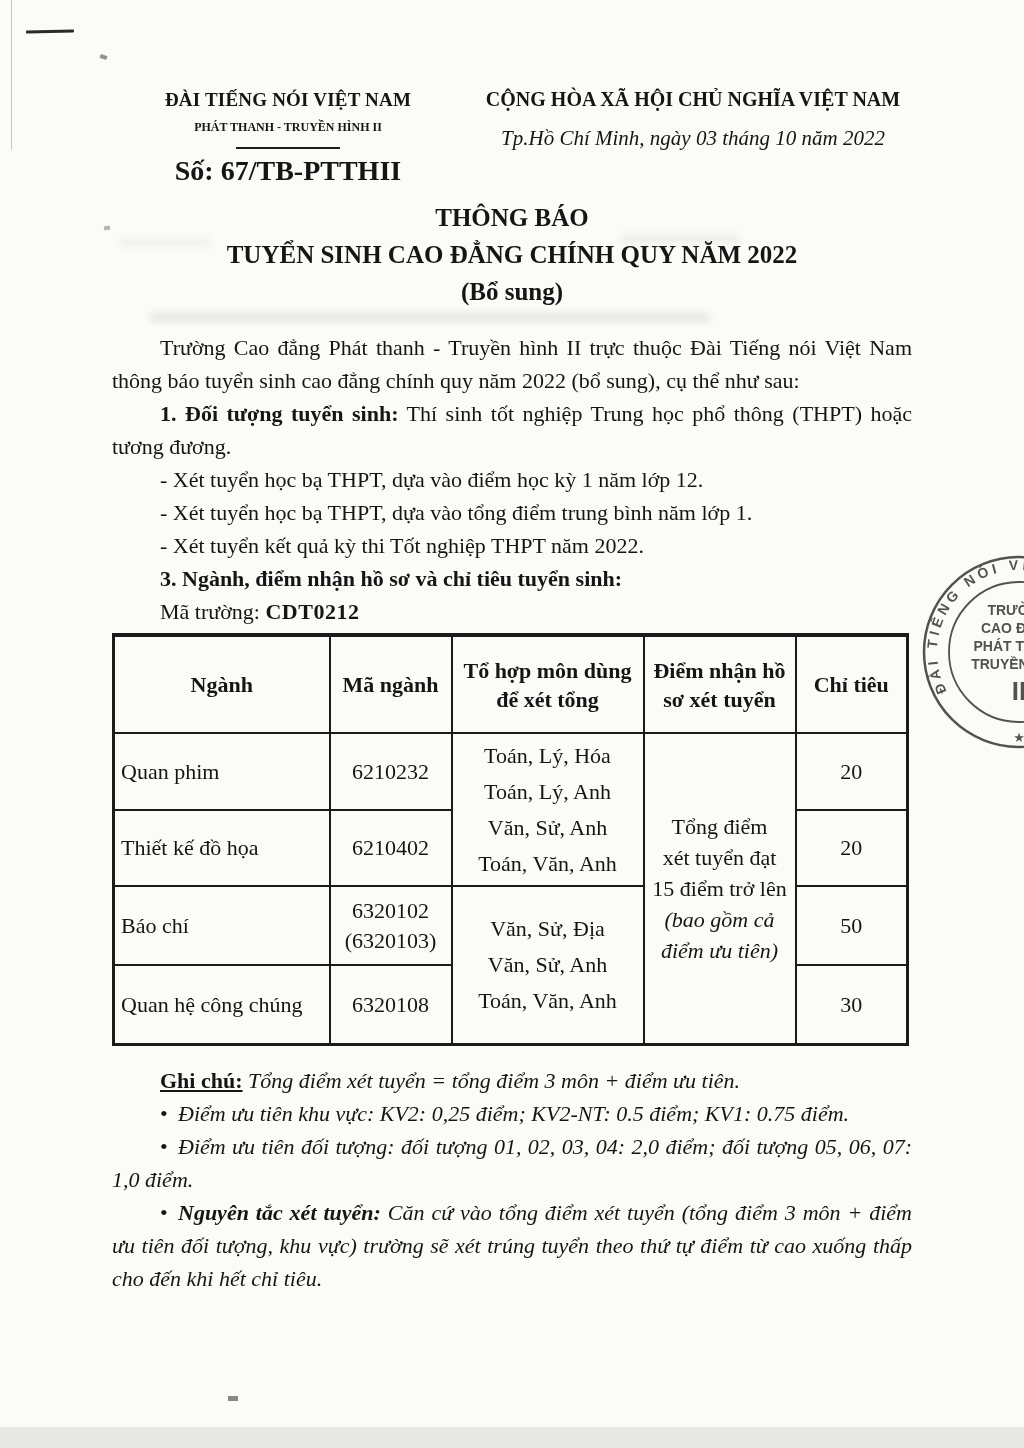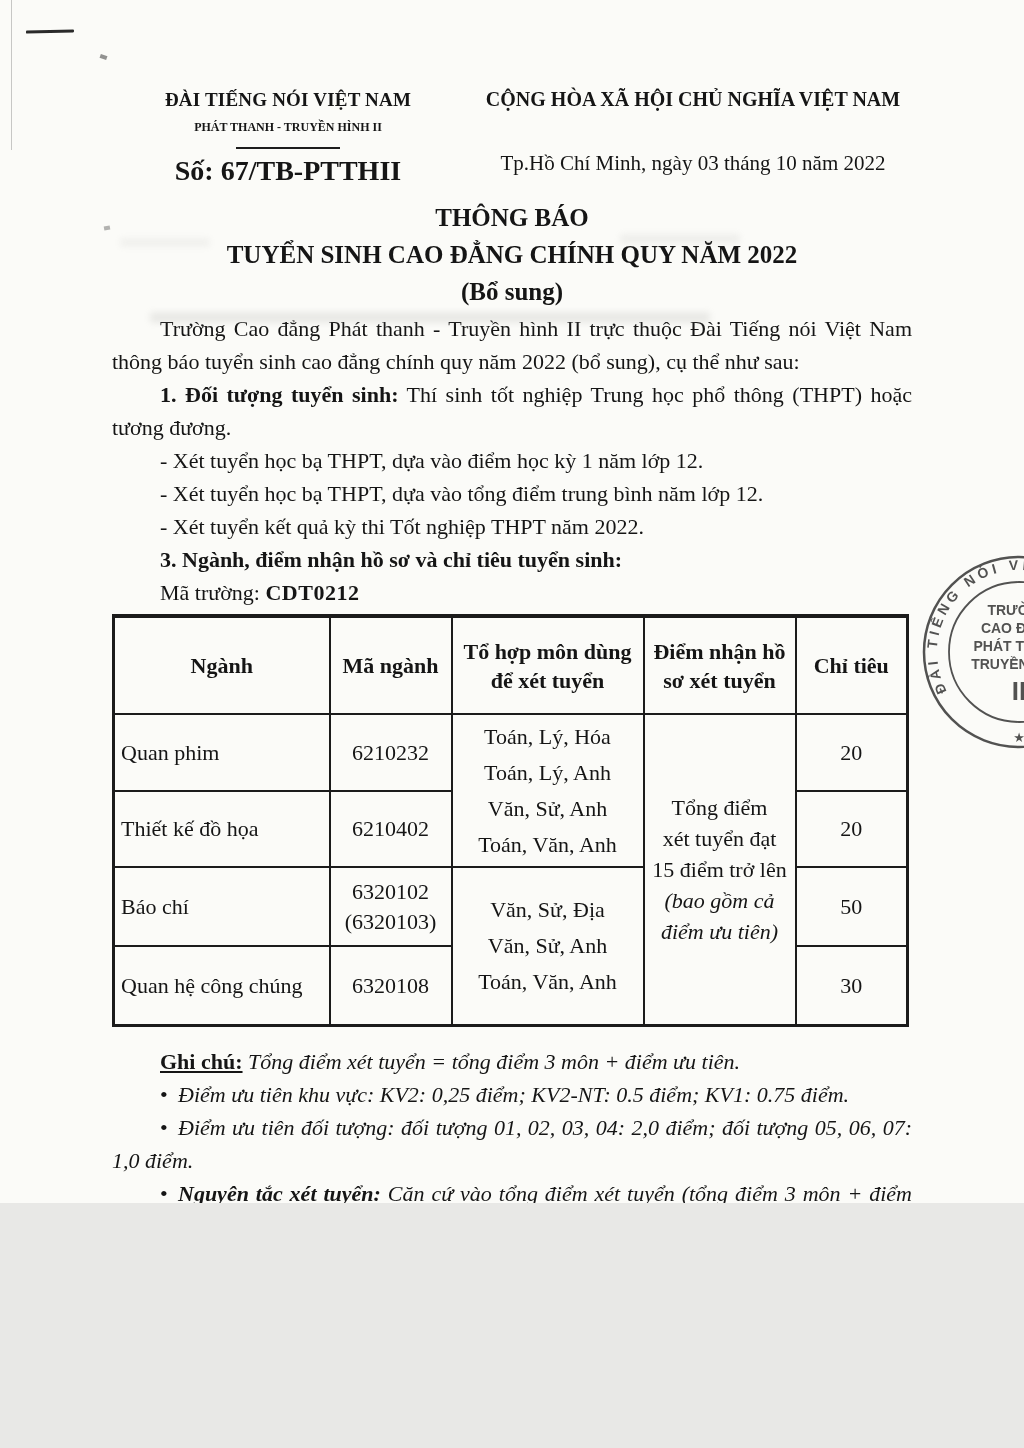--- a/index.html
+++ b/index.html
@@ -1,45 +1,45 @@
 <!DOCTYPE html>
 <html><head>
 <meta charset="utf-8">
 <style>
   html,body{margin:0;padding:0;background:#e8e8e6;}
   .page{
-    position:relative; width:1024px; height:1203px; margin:0 auto;
+    position:relative; width:1024px; height:1427px; margin:0 auto;
     background:#fbfbf8; overflow:hidden;
     font-family:"Liberation Serif","DejaVu Serif",serif; color:#151515;
     -webkit-font-smoothing:antialiased;
   }
   .content{padding:86px 112px 0 112px;}
 
   
   .header{display:flex; align-items:flex-start;}
   .header-left{width:352px; text-align:center; flex:none;}
   .hl-line1{font-size:19px; font-weight:bold; letter-spacing:.2px; line-height:27px;}
   .hl-line2{font-size:20px; font-weight:bold; line-height:28px;}
   .hl-line3{font-size:12px; font-weight:bold; line-height:28px;}
   .hl-rule{width:104px; height:0; border-top:2px solid #1d1d1d; margin:6px auto 8px auto;}
   .doc-number{font-size:28px; font-weight:bold; line-height:28px;}
   .header-right{flex:1; text-align:center; padding-left:10px;}
   .hr-line1{font-size:20px; font-weight:bold; line-height:27px; white-space:nowrap;}
   .hr-line2{display:inline-block; font-size:21px; font-weight:bold; line-height:27px;
             border-bottom:2px solid #161616; padding:0 10px 3px 10px; margin-top:2px;}
-  .hr-date{font-size:21px; margin-top:38px; white-space:nowrap;}
+  .hr-date{font-size:21px; font-style:italic; margin-top:13px; white-space:nowrap;}
 
   
   .title-block{text-align:center; margin-top:14px;}
   .title-line{font-size:25px; font-weight:bold; line-height:37px;}
 
   
   .para{font-size:22px; line-height:33px; text-align:justify; margin:0;}
   .indent{text-indent:48px;}
-  .mt6{margin-top:2px;}
+  .mt6{margin-top:21px;}
   b.sec{font-weight:bold;}
   .it{font-style:italic;}
   .school-code-line{font-size:22px; line-height:33px; text-indent:48px;}
   .school-code-line b{letter-spacing:.5px;}
 
   
   table.majors{border-collapse:collapse; margin-top:5px; table-layout:fixed;
                width:794px; border:3px solid #1b1b1b; border-top-width:4px;}
   table.majors th, table.majors td{border:2px solid #1b1b1b; font-size:22px; padding:2px 6px;}
   table.majors th{font-weight:bold; text-align:center; height:91px; line-height:29px;}
@@ -107,39 +107,39 @@
       <div class="title-line">THÔNG BÁO</div>
       <div class="title-line">TUYỂN SINH CAO ĐẲNG CHÍNH QUY NĂM 2022</div>
       <div class="title-line">(Bổ sung)</div>
     </div>
 
     <p class="para indent mt6">Trường Cao đẳng Phát thanh - Truyền hình II trực thuộc Đài Tiếng nói Việt Nam thông báo tuyển sinh cao đẳng chính quy năm 2022 (bổ sung), cụ thể như sau:</p>
 
     <p class="para indent"><b class="sec">1. Đối tượng tuyển sinh:</b><span> Thí sinh tốt nghiệp Trung học phổ thông (THPT) hoặc tương đương.</span></p>
 
     <p class="para indent">- Xét tuyển học bạ THPT, dựa vào điểm học kỳ 1 năm lớp 12.</p>
-    <p class="para indent">- Xét tuyển học bạ THPT, dựa vào tổng điểm trung bình năm lớp 12.</p>
+    <p class="para indent">- Xét tuyển học bạ THPT, dựa vào tổng điểm trung bình năm lớp 1.</p>
     <p class="para indent">- Xét tuyển kết quả kỳ thi Tốt nghiệp THPT năm 2022.</p>
 
     <p class="para indent"><b class="sec">3. Ngành, điểm nhận hồ sơ và chỉ tiêu tuyển sinh:</b></p>
     <div class="school-code-line"><span>Mã trường: </span><b>CDT0212</b></div>
 
     <table class="majors">
       <colgroup>
         <col style="width:216px">
           <col style="width:122px">
           <col style="width:192px">
           <col style="width:152px">
           <col style="width:112px">
       </colgroup>
       <tbody>
           <tr>
         <th>Ngành</th>
         <th>Mã ngành</th>
-        <th>Tổ hợp môn dùng để xét tuyển</th>
+        <th>Tổ hợp môn dùng để xét tổng</th>
         <th>Điểm nhận hồ sơ xét tuyển</th>
         <th>Chỉ tiêu</th>
       </tr>
       <tr class="r1">
         <td class="cell-name">Quan phim</td>
         <td class="cell-center">6210232</td>
         <td class="cell-center" rowspan="2">
           <div class="combo-line">Toán, Lý, Hóa</div>
           <div class="combo-line">Toán, Lý, Anh</div>
           <div class="combo-line">Văn, Sử, Anh</div>

